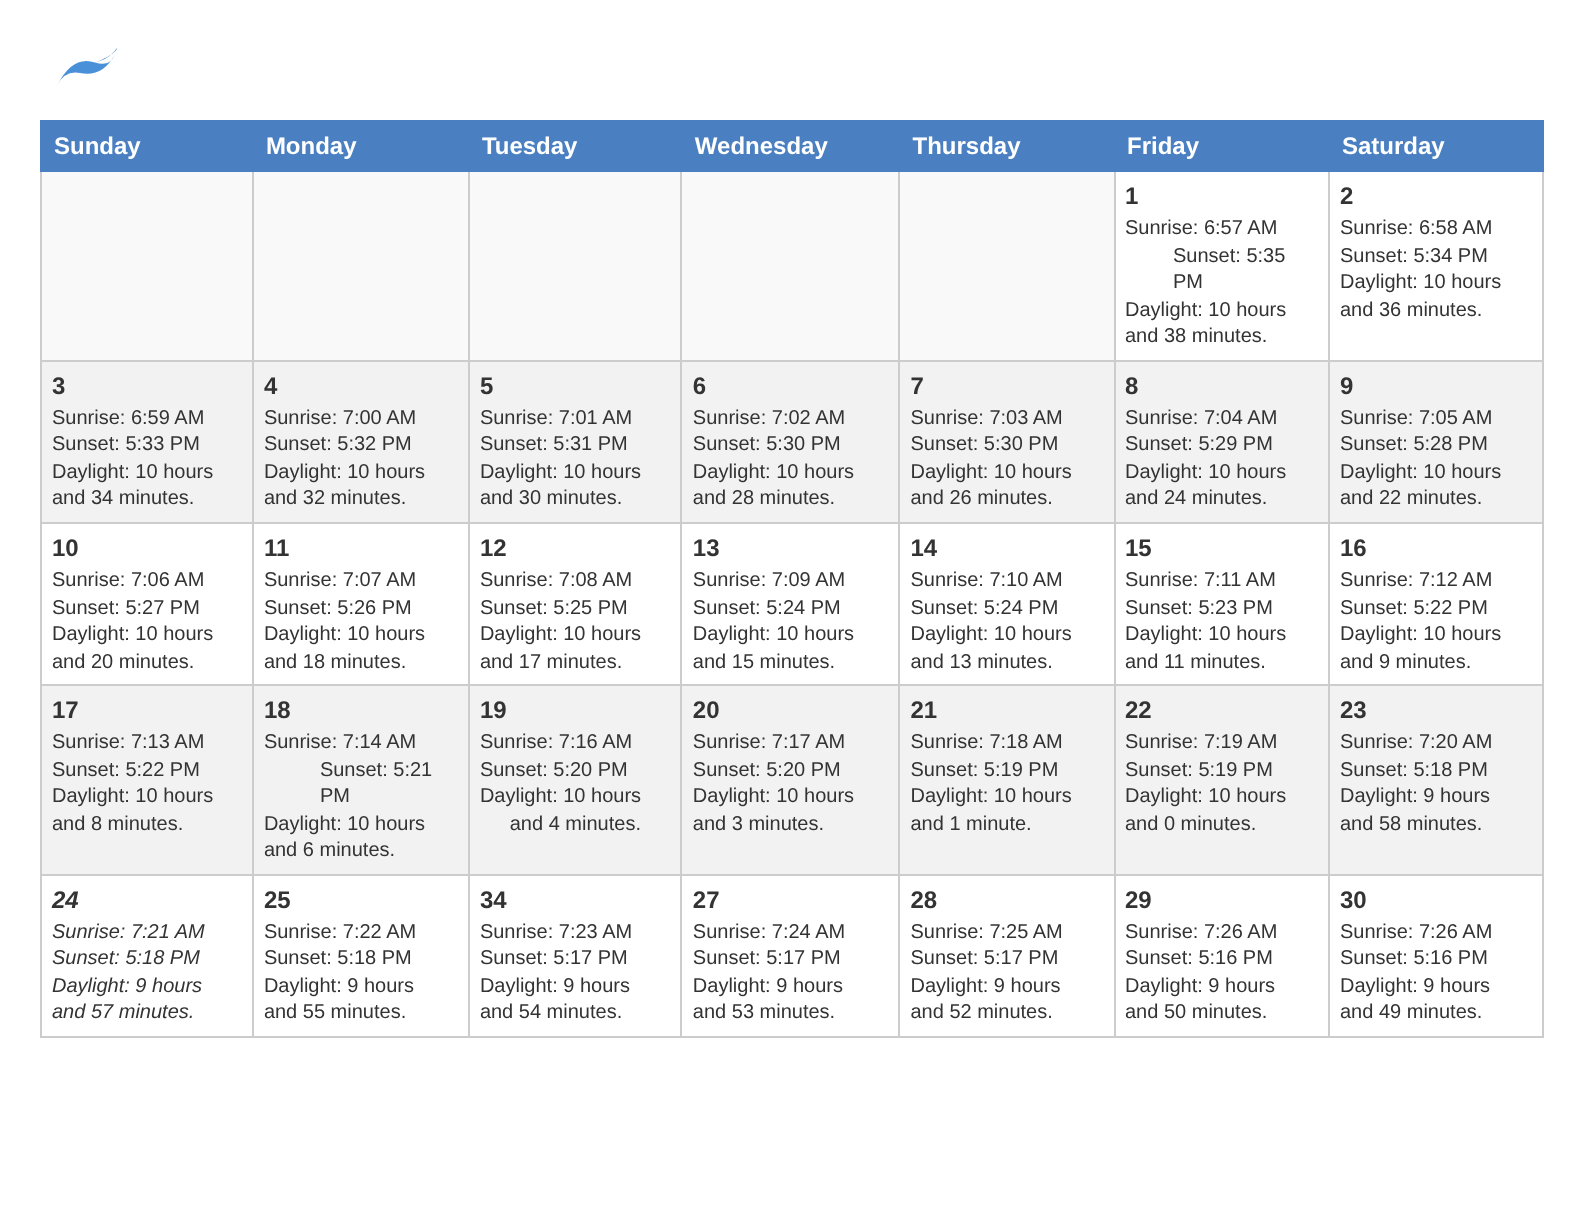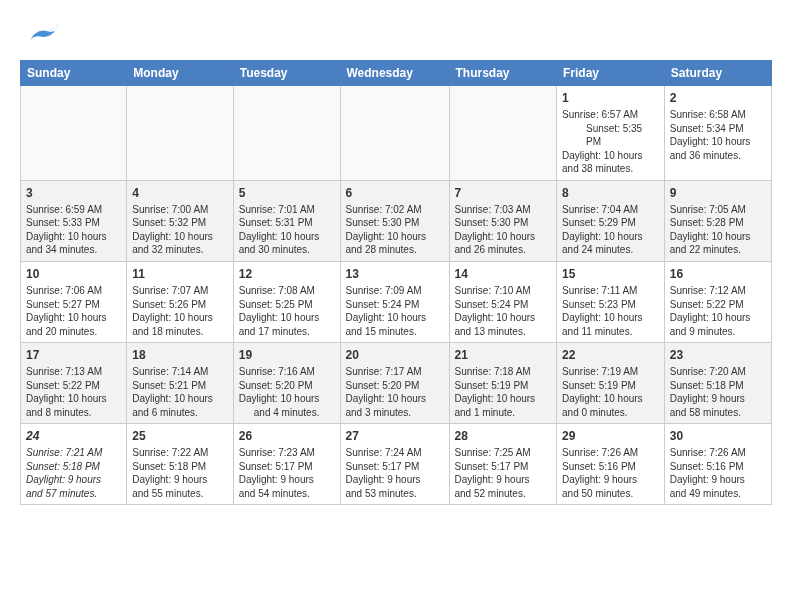--- a/index.html
+++ b/index.html
@@ -253,21 +253,21 @@
         <td style="background: rgb(242, 242, 242);">
           <span class="day-num">17</span>
           <span style="display: block;">Sunrise: 7:13 AM</span>
           <span style="display: block;">Sunset: 5:22 PM</span>
           <span style="display: block;">Daylight: 10 hours</span>
           <span style="display: block;">and 8 minutes.</span>
         </td>
         <td style="background: rgb(242, 242, 242);">
           <span class="day-num">18</span>
           <span style="display: block;">Sunrise: 7:14 AM</span>
-          <span style="display: block;">Sunset: 5:21 PM</span>
+          <span style="display: block; margin-left: 28px;">Sunset: 5:21 PM</span>
           <span style="display: block;">Daylight: 10 hours</span>
           <span style="display: block;">and 6 minutes.</span>
         </td>
         <td style="background: rgb(242, 242, 242);">
           <span class="day-num">19</span>
           <span style="display: block;">Sunrise: 7:16 AM</span>
           <span style="display: block;">Sunset: 5:20 PM</span>
           <span style="display: block;">Daylight: 10 hours</span>
           <span style="display: block; text-align: center;">and 4 minutes.</span>
         </td>
@@ -309,21 +309,21 @@
           <span style="display: block;">and 57 minutes.</span>
         </td>
         <td style="background: rgb(255, 255, 255);">
           <span class="day-num">25</span>
           <span style="display: block;">Sunrise: 7:22 AM</span>
           <span style="display: block;">Sunset: 5:18 PM</span>
           <span style="display: block;">Daylight: 9 hours</span>
           <span style="display: block;">and 55 minutes.</span>
         </td>
         <td style="background: rgb(255, 255, 255);">
-          <span class="day-num">26</span>
+          <span class="day-num">34</span>
           <span style="display: block;">Sunrise: 7:23 AM</span>
           <span style="display: block;">Sunset: 5:17 PM</span>
           <span style="display: block;">Daylight: 9 hours</span>
           <span style="display: block;">and 54 minutes.</span>
         </td>
         <td style="background: rgb(255, 255, 255);">
           <span class="day-num">27</span>
           <span style="display: block;">Sunrise: 7:24 AM</span>
           <span style="display: block;">Sunset: 5:17 PM</span>
           <span style="display: block;">Daylight: 9 hours</span>

